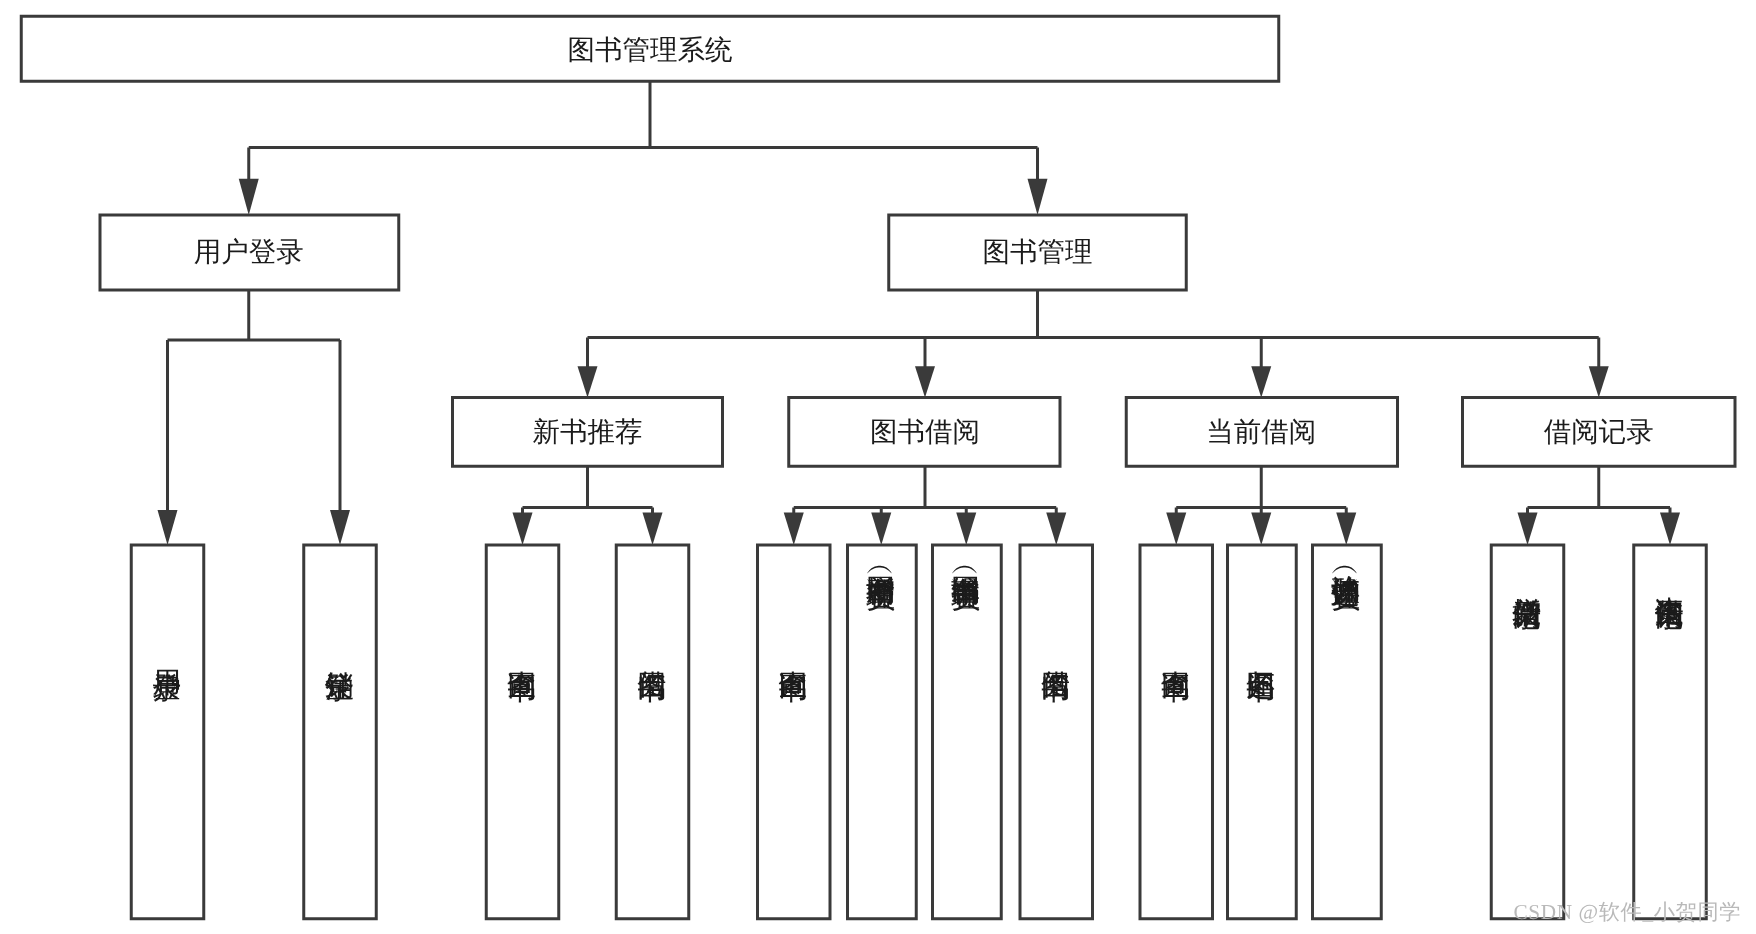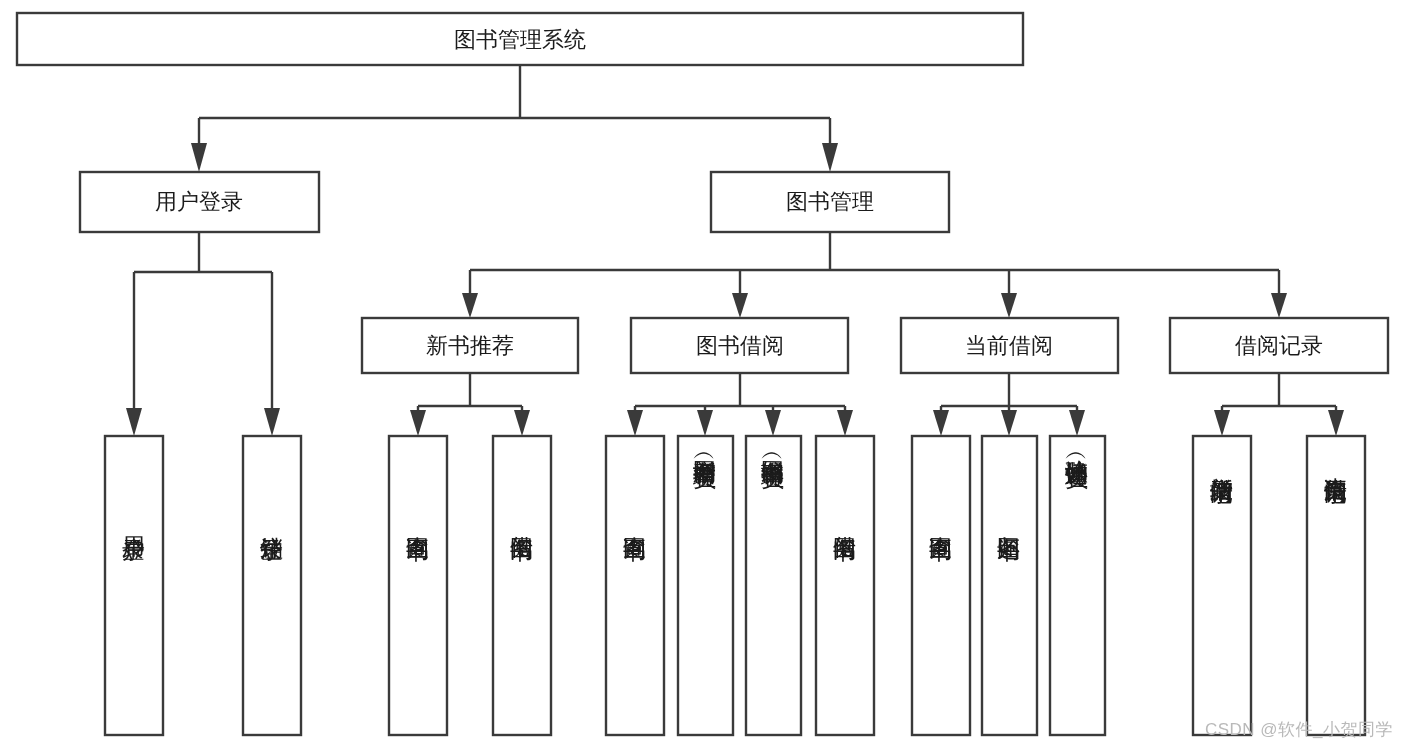--- a/index.html
+++ b/index.html
@@ -54,21 +54,21 @@
     font-size: 23px;
     fill: #1b1b1b;
     text-anchor: middle;
     writing-mode: vertical-rl;
     letter-spacing: 1px;
   }
   .watermark {
     position: absolute;
     right: 12px;
     bottom: 6px;
-    font-family: Liberation Sans, sans-serif;
+    font-family: Liberation Serif, serif;
     font-size: 17px;
     color: #b9b9b9;
     letter-spacing: 0.5px;
     white-space: nowrap;
     user-select: none;
   }
 </style>
 </head>
 <body>
 

